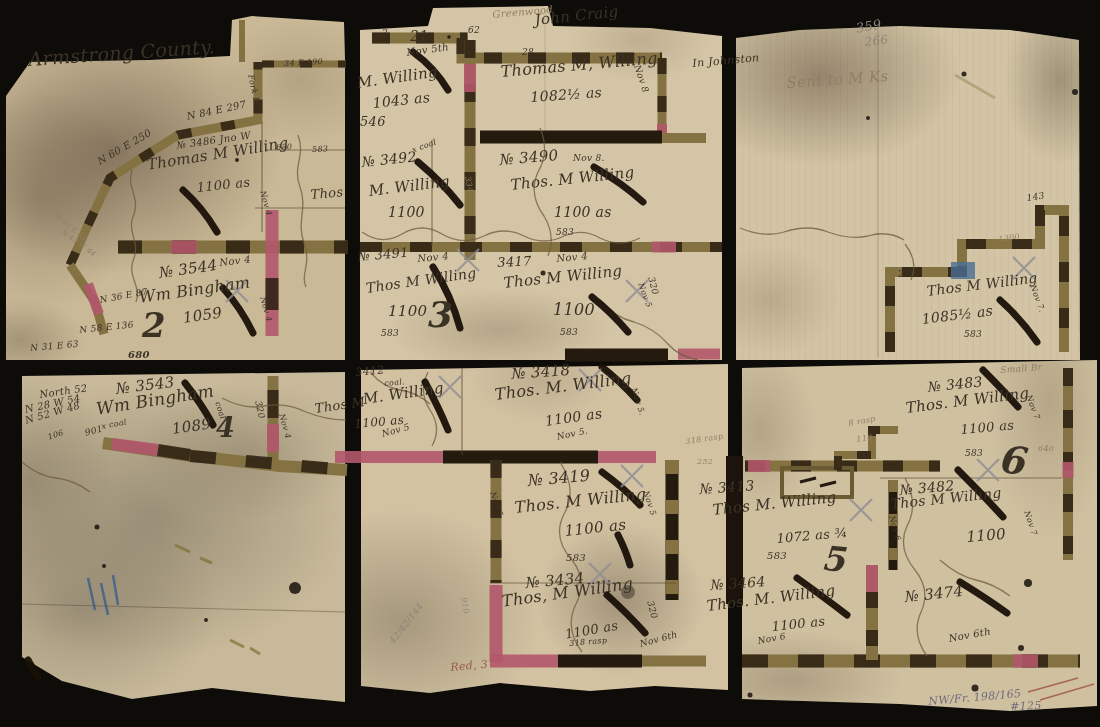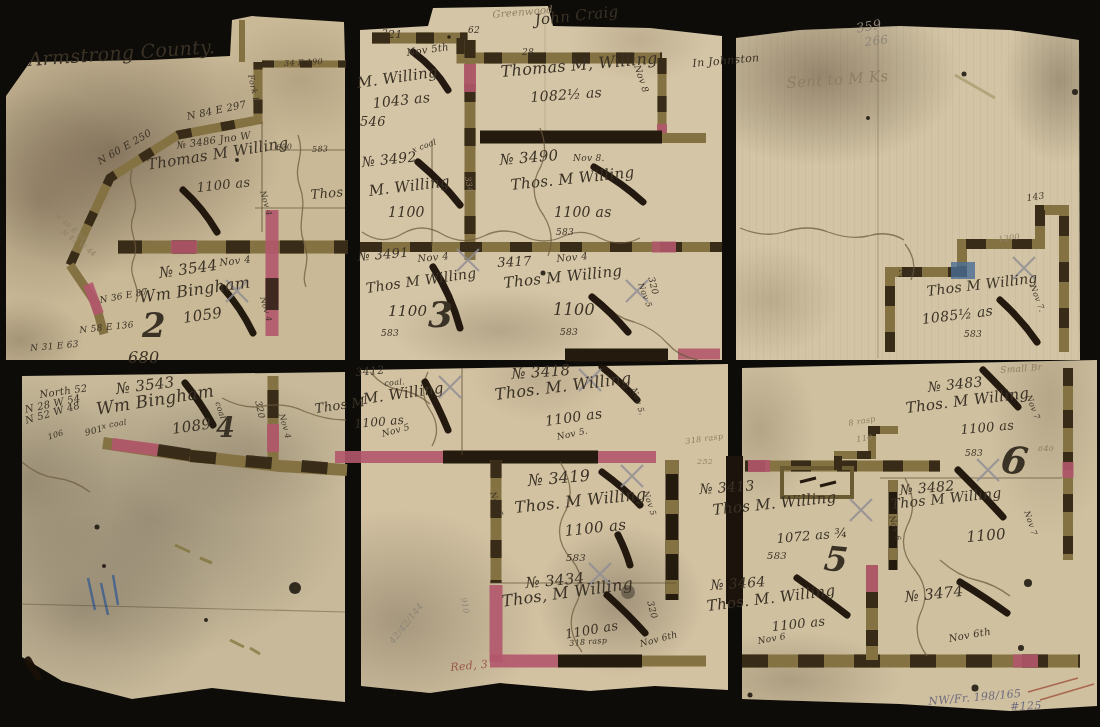--- a/index.html
+++ b/index.html
@@ -257,33 +257,33 @@
       <div class="hw" style="left: 196px; top: 181px; font-size: 13px; transform: rotate(-6deg); color: rgb(59, 50, 38);">1100 as</div>
       <div class="hw" style="left: 58px; top: 213px; font-size: 7px; transform: rotate(40deg); color: rgb(143, 127, 99);">N 40 E 54</div>
       <div class="hw" style="left: 64px; top: 229px; font-size: 7px; transform: rotate(36deg); color: rgb(143, 127, 99);">N 43 W 44</div>
       <div class="hw" style="left: 158px; top: 266px; font-size: 15px; transform: rotate(-8deg); color: rgb(59, 50, 38);">№ 3544</div>
       <div class="hw" style="left: 219px; top: 258px; font-size: 10px; transform: rotate(-6deg); color: rgb(59, 50, 38);">Nov 4</div>
       <div class="hw" style="left: 138px; top: 290px; font-size: 16px; transform: rotate(-8deg); color: rgb(59, 50, 38);">Wm Bingham</div>
       <div class="hw" style="left: 182px; top: 311px; font-size: 15px; transform: rotate(-8deg); color: rgb(59, 50, 38);">1059</div>
       <div class="hw" style="left: 142px; top: 308px; font-size: 34px; color: rgb(59, 50, 38); font-weight: 700;">2</div>
       <div class="hw" style="left: 99px; top: 296px; font-size: 9px; transform: rotate(-10deg); color: rgb(59, 50, 38);">N 36 E 87</div>
       <div class="hw" style="left: 79px; top: 326px; font-size: 9px; transform: rotate(-6deg); color: rgb(59, 50, 38);">N 58 E 136</div>
-      <div class="hw" style="left: 128px; top: 350px; font-size: 16px; color: rgb(59, 50, 38);">680</div>
+      <div class="hw" style="left: 128px; top: 350px; font-size: 10px; color: rgb(59, 50, 38); font-weight: bold;">680</div>
       <div class="hw" style="left: 30px; top: 344px; font-size: 9px; transform: rotate(-5deg); color: rgb(59, 50, 38);">N 31 E 63</div>
       <div class="hw" style="left: 254px; top: 74px; font-size: 8px; transform: rotate(78deg); color: rgb(59, 50, 38);">Fork Br.</div>
       <div class="hw" style="left: 284px; top: 60px; font-size: 8px; transform: rotate(-3deg); color: rgb(59, 50, 38);">34 E 190</div>
       <div class="hw" style="left: 276px; top: 144px; font-size: 8px; transform: rotate(-3deg); color: rgb(59, 50, 38);">650</div>
       <div class="hw" style="left: 312px; top: 146px; font-size: 8px; transform: rotate(-3deg); color: rgb(59, 50, 38);">583</div>
       <div class="hw" style="left: 310px; top: 188px; font-size: 13px; transform: rotate(-5deg); color: rgb(59, 50, 38);">Thos</div>
       <div class="hw" style="left: 266px; top: 190px; font-size: 8px; transform: rotate(75deg); color: rgb(59, 50, 38);">Nov 4</div>
       <div class="hw" style="left: 266px; top: 296px; font-size: 8px; transform: rotate(75deg); color: rgb(59, 50, 38);">Nov 4</div>
       <div class="hw" style="left: 492px; top: 10px; font-size: 10px; transform: rotate(-5deg); color: rgb(143, 127, 99);">Greenwood</div>
       <div class="hw" style="left: 534px; top: 13px; font-size: 15px; transform: rotate(-6deg); color: rgb(59, 50, 38);">John Craig</div>
       <div class="hw" style="left: 382px; top: 29px; font-size: 9px; color: rgb(59, 50, 38);">2</div>
-      <div class="hw" style="left: 388px; top: 29px; font-size: 11px; color: rgb(59, 50, 38);">21</div>
+      <div class="hw" style="left: 410px; top: 29px; font-size: 14px; color: rgb(59, 50, 38);">21</div>
       <div class="hw" style="left: 468px; top: 26px; font-size: 9px; color: rgb(59, 50, 38);">62</div>
       <div class="hw" style="left: 522px; top: 48px; font-size: 9px; color: rgb(59, 50, 38);">28</div>
       <div class="hw" style="left: 406px; top: 48px; font-size: 10px; transform: rotate(-8deg); color: rgb(59, 50, 38);">Nov 5th</div>
       <div class="hw" style="left: 356px; top: 76px; font-size: 15px; transform: rotate(-8deg); color: rgb(59, 50, 38);">M. Willing</div>
       <div class="hw" style="left: 372px; top: 96px; font-size: 14px; transform: rotate(-6deg); color: rgb(59, 50, 38);">1043 as</div>
       <div class="hw" style="left: 360px; top: 115px; font-size: 13px; color: rgb(59, 50, 38);">546</div>
       <div class="hw" style="left: 500px; top: 64px; font-size: 16px; transform: rotate(-5deg); color: rgb(59, 50, 38);">Thomas M, Willing</div>
       <div class="hw" style="left: 530px; top: 90px; font-size: 14px; transform: rotate(-4deg); color: rgb(59, 50, 38);">1082½ as</div>
       <div class="hw" style="left: 641px; top: 64px; font-size: 9px; transform: rotate(72deg); color: rgb(59, 50, 38);">Nov 8</div>
       <div class="hw" style="left: 361px; top: 155px; font-size: 14px; transform: rotate(-6deg); color: rgb(59, 50, 38);">№ 3492</div>

